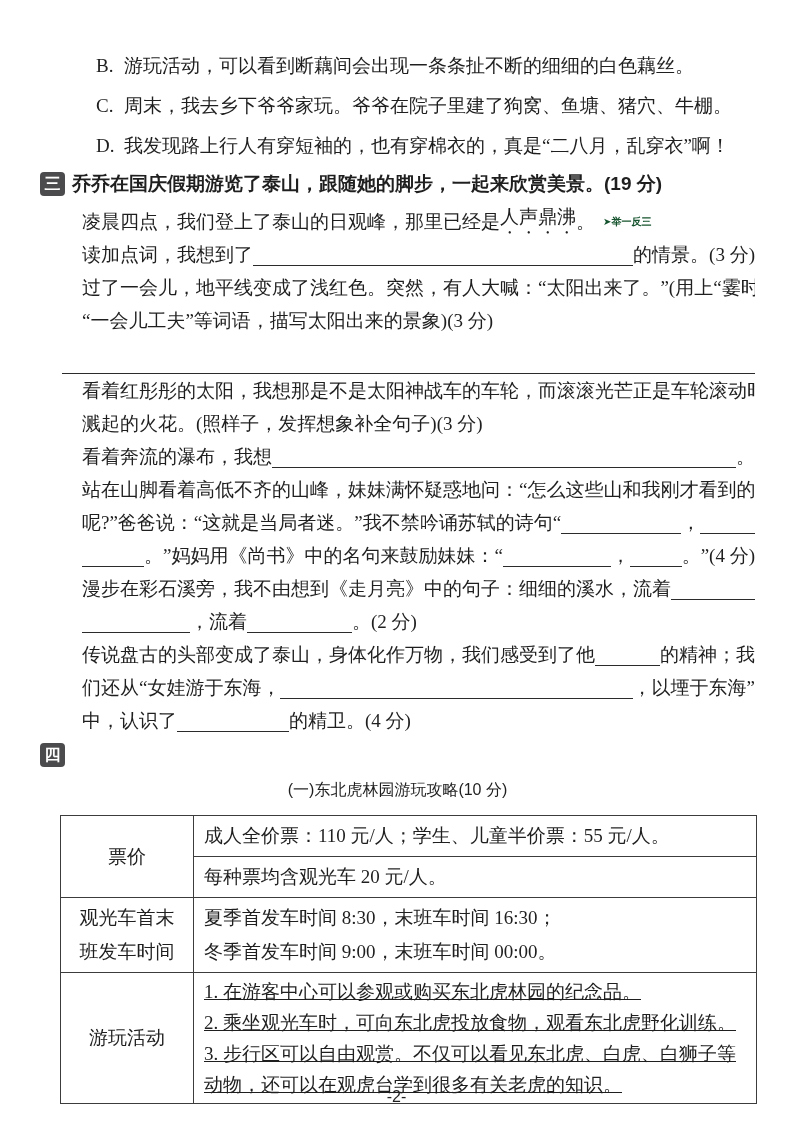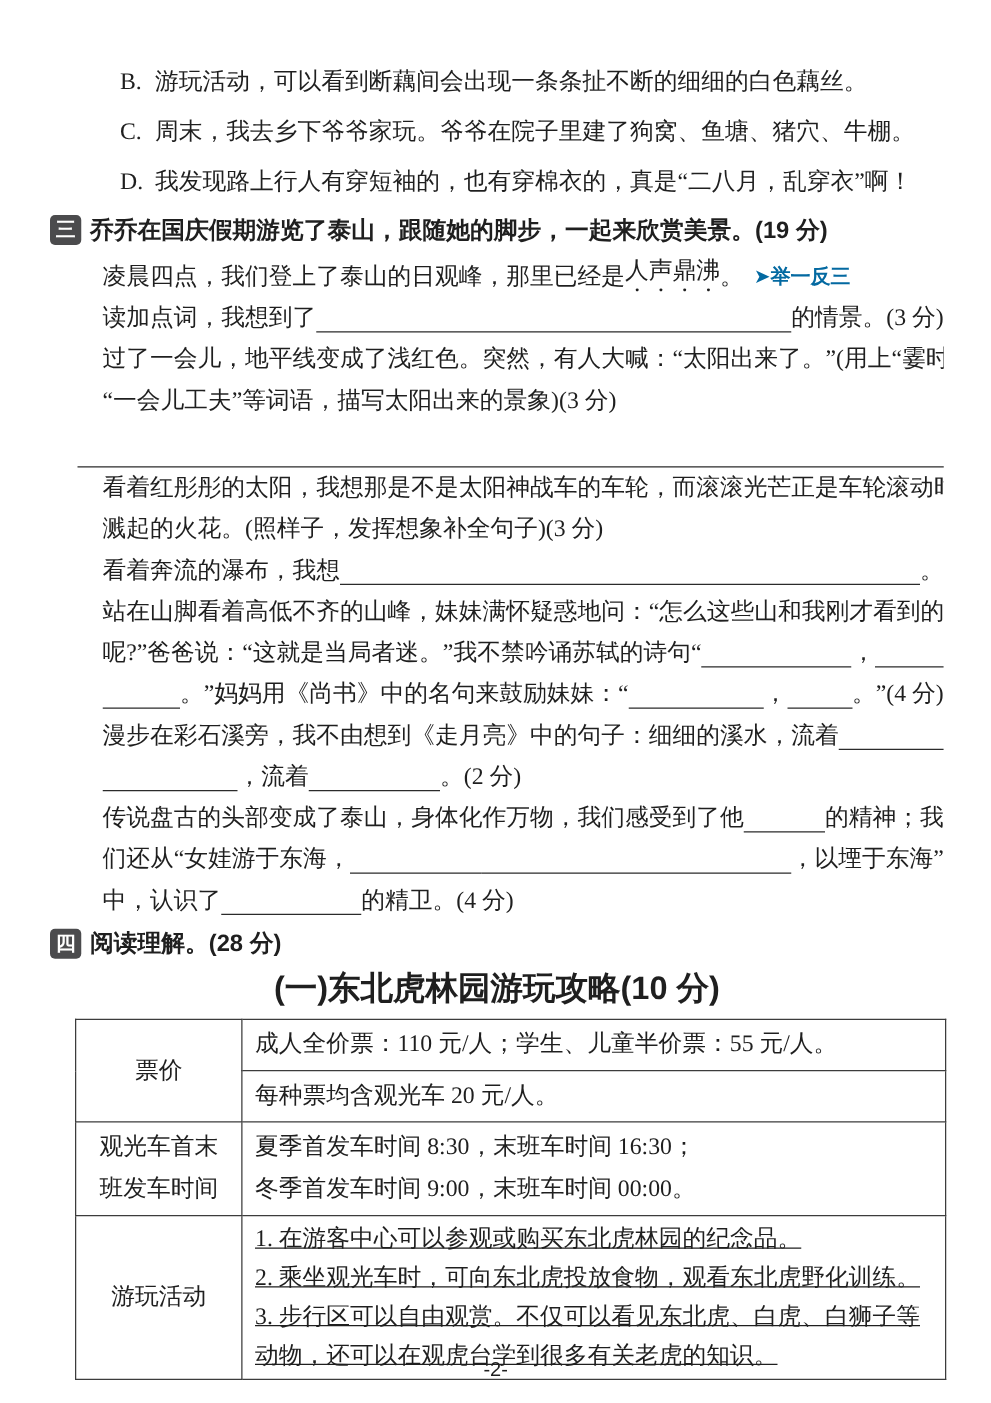--- a/index.html
+++ b/index.html
@@ -24,30 +24,30 @@
 
   
   .qwrap{margin-left:16px;}
   .q{padding-left:26px;}
   .line{display:flex;line-height:33px;white-space:nowrap;overflow:hidden;align-items:flex-end;}
   .line>span{flex:none;}
   .emph{
     -webkit-text-emphasis:filled dot;-webkit-text-emphasis-position:under right;
     text-emphasis:filled dot;text-emphasis-position:under right;
   }
-  .marker{font-family:"Liberation Sans","DejaVu Sans",sans-serif;font-weight:bold;font-size:16px;
-    margin-left:8px;color:#0369a1;}
+  .marker{font-family:"Liberation Sans","DejaVu Sans",sans-serif;font-weight:bold;font-size:10px;
+    margin-left:8px;color:#14532d;}
   .blank{flex:none;border-bottom:1.5px solid #2b2b2b;height:22px;align-self:flex-end;margin-bottom:5px;}
   .blank.grow{flex:1 1 auto;}
   .bw62{width:62px;} .bw105{width:105px;} .bw108{width:108px;} .bw112{width:112px;} .bw120{width:120px;}
   .answer-line{height:36px;border-bottom:1.5px solid #2b2b2b;margin-left:-20px;}
 
   
   .reading-title{text-align:center;font-family:"Liberation Sans","DejaVu Sans",sans-serif;
-    font-weight:bold;font-size:26px;line-height:30px;margin-top:4px;}
+    font-weight:normal;font-size:16px;line-height:30px;margin-top:4px;}
   table.itable{border-collapse:collapse;width:697px;margin:10px 0 0 20px;font-size:19px;}
   table.itable td{border:1.5px solid #3c3c3c;padding:3px 10px;vertical-align:middle;}
   td.hc{width:112px;text-align:center;padding:3px 4px;line-height:34px;word-break:break-all;}
   td.cc{line-height:30px;}
   td.cc .tline{line-height:34px;white-space:nowrap;overflow:hidden;}
   td.cc .aline{line-height:31px;text-decoration:underline;}
 
   .page-num{position:absolute;left:0;right:0;bottom:16px;text-align:center;
     font-family:"Liberation Sans","DejaVu Sans",sans-serif;font-size:16px;color:#1f1f1f;}
 </style>
@@ -171,21 +171,20 @@
         <span>中，认识了</span>
         <span class="blank bw112"></span>
         <span>的精卫。(4 分)</span>
       </div>
     </div>
 
   </div>
 
   <div class="sec-header">
     <span class="badge">四</span>
-    <span>阅读理解。(28 分)</span>
   </div>
 
   <div class="reading-title">(一)东北虎林园游玩攻略(10 分)</div>
 
   <table class="itable">
     <tbody>
         <tr>
       <td class="hc" rowspan="2">票价</td>
       <td class="cc">
         <div class="tline">成人全价票：110 元/人；学生、儿童半价票：55 元/人。</div>

